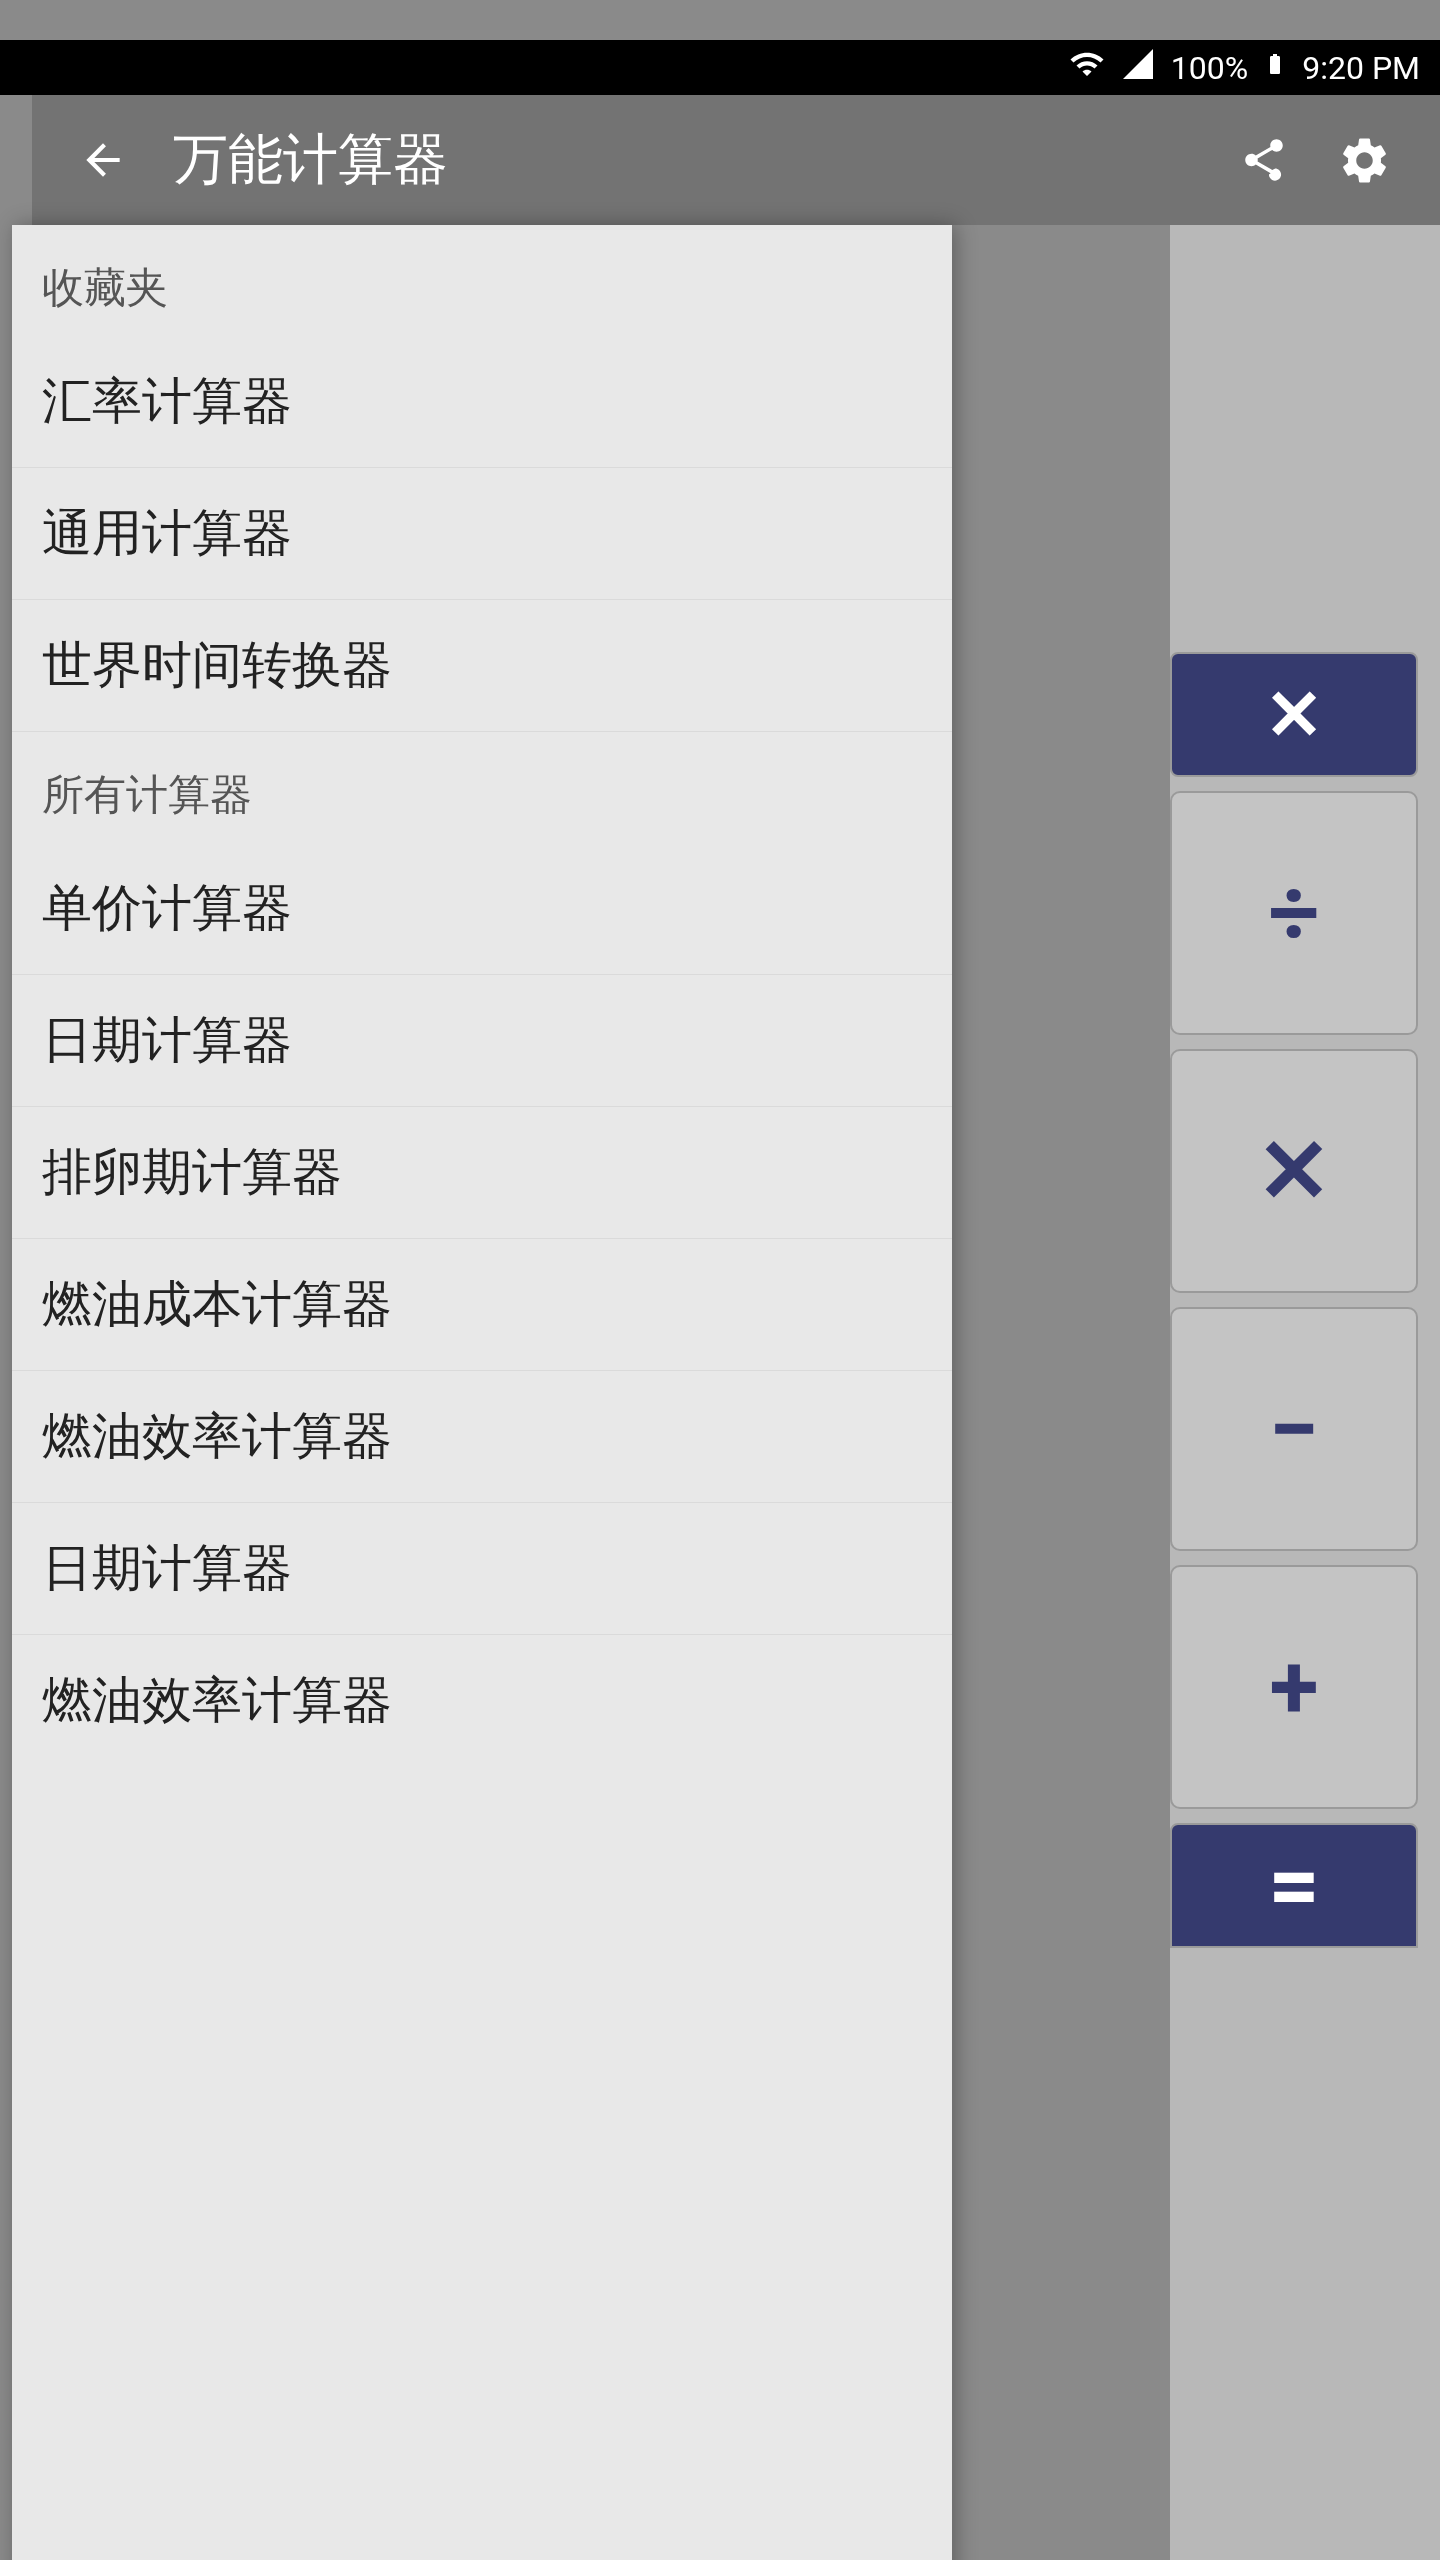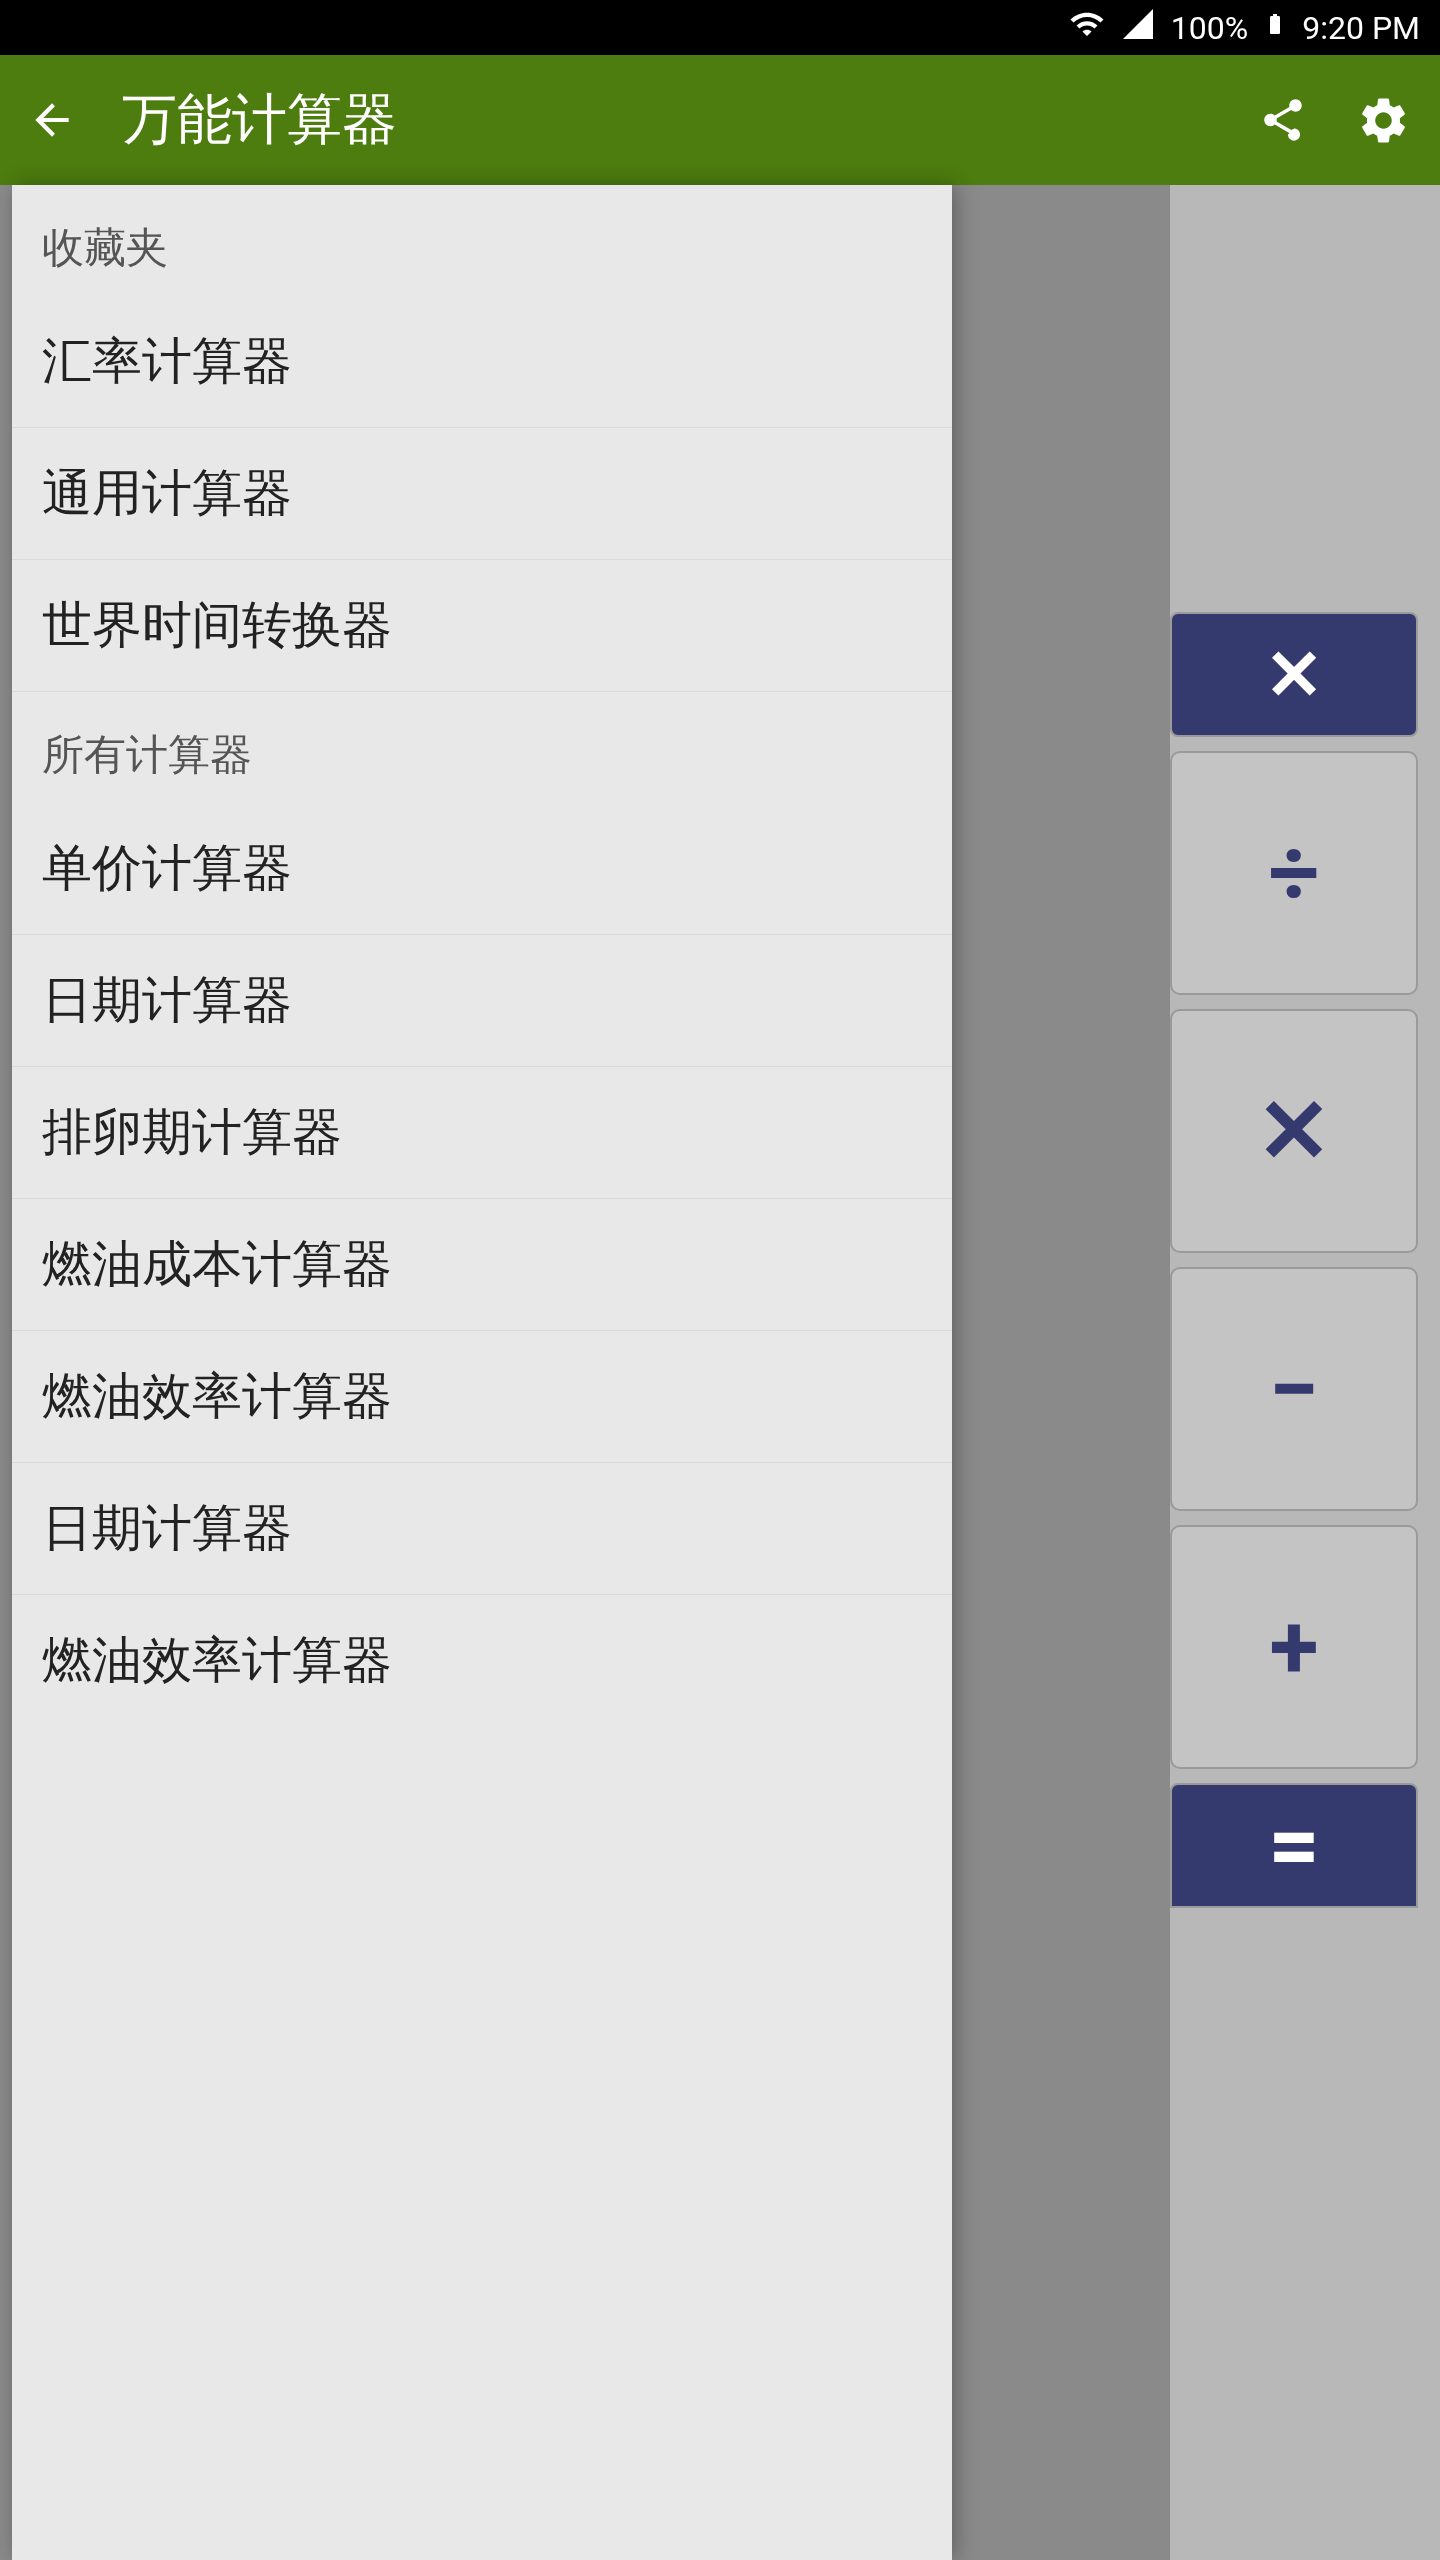--- a/index.html
+++ b/index.html
@@ -14,29 +14,31 @@
     .status-bar {
       height: 55px;
       background: #000;
       display: flex;
       align-items: center;
       justify-content: flex-end;
       padding: 0 20px;
       gap: 15px;
       color: #fff;
       font-size: 32px;
+      margin-top: 40px;
     }
     .status-bar svg { fill: #fff; }
     .app-bar {
       height: 130px;
-      background: #4d7c0f;
+      background: #737373;
       display: flex;
       align-items: center;
-      padding: 0 22px;
+      padding: 0 41px;
       color: #fff;
+      margin-left: 32px;
     }
     .back-btn { width: 60px; height: 60px; display: flex; align-items: center; justify-content: center; cursor: pointer; }
     .app-title { font-size: 55px; font-weight: 400; margin-left: 40px; flex: 1; }
     .action-btn { width: 70px; height: 70px; display: flex; align-items: center; justify-content: center; cursor: pointer; margin-left: 30px; }
     .content-area { position: relative; height: calc(100% - 185px); }
     .calc-bg {
       position: absolute;
       right: 0;
       top: 0;
       width: 270px;

